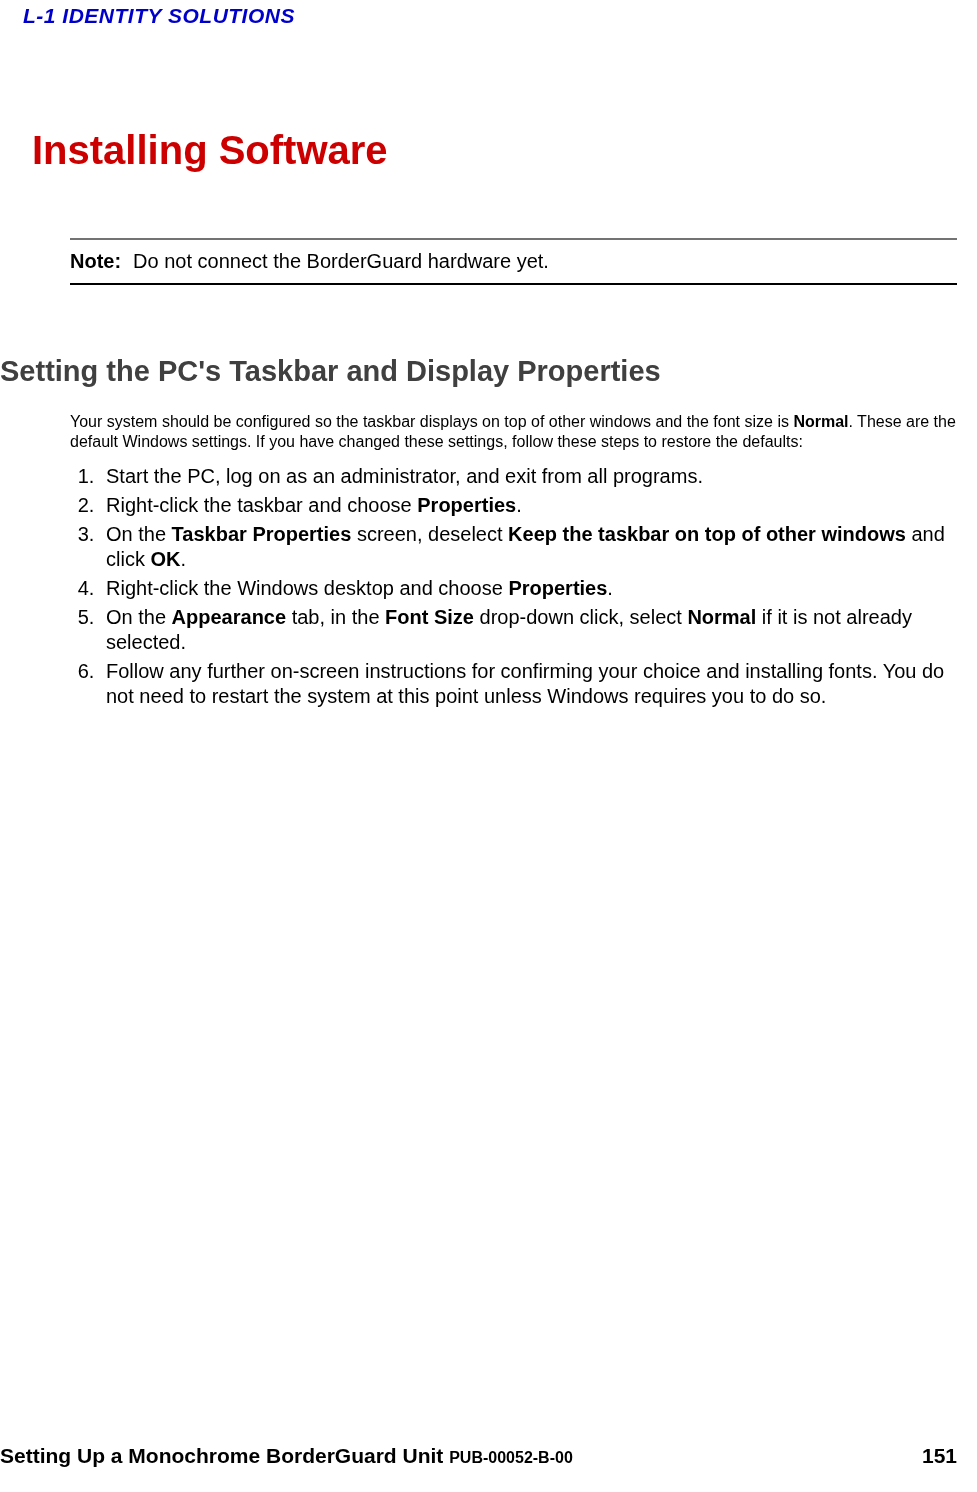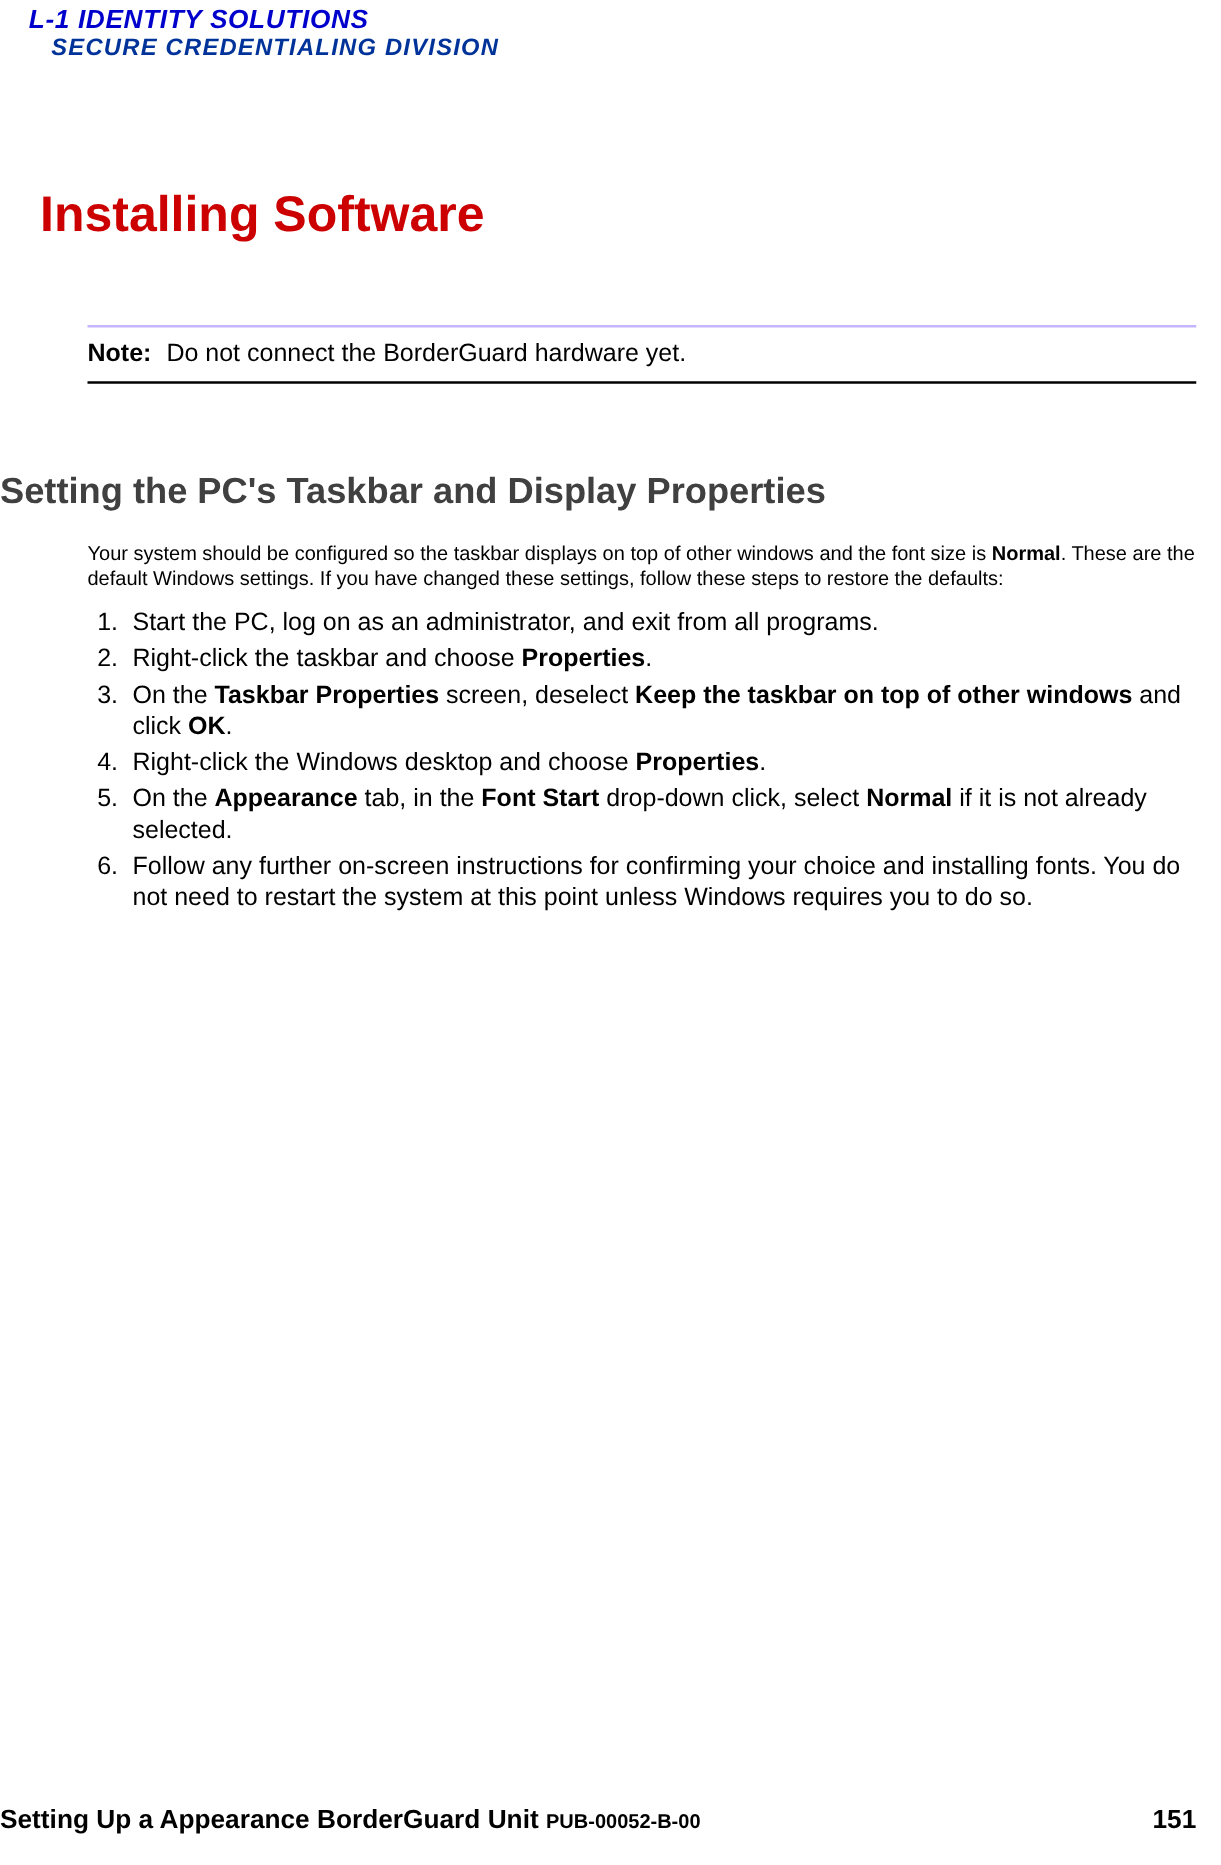--- a/index.html
+++ b/index.html
@@ -34,21 +34,21 @@
     }
     .main-title {
       color: #cc0000;
       font-size: 40px;
       font-weight: bold;
       margin-top: 100px;
       margin-left: 32px;
     }
     .note-box {
       margin: 65px 20px 0 70px;
-      border-top: 2px solid #c4b5fd;
+      border-top: 2px solid #737373;
       border-bottom: 2px solid #000;
       padding: 10px 0;
     }
     .note-label {
       font-weight: bold;
       font-size: 20px;
       display: inline-block;
       margin-right: 12px;
     }
     .note-text {
@@ -99,42 +99,41 @@
     .footer-page {
       font-weight: bold;
       font-size: 21px;
     }
   </style>
 </head>
 <body>
 
 <div class="header">
   <div class="logo-line1">L-1 IDENTITY SOLUTIONS</div>
-  <div class="logo-line2">SECURE CREDENTIALING DIVISION</div>
 </div>
 
 <h1 class="main-title">Installing Software</h1>
 
 <div class="note-box">
   <span class="note-label">Note:</span><span class="note-text">Do not connect the BorderGuard hardware yet.</span>
 </div>
 
 <h2 class="section-title">Setting the PC's Taskbar and Display Properties</h2>
 
 <p class="intro-para">
   <span>Your system should be configured so the taskbar displays on top of other windows and the font size is </span><b>Normal</b><span>. These are the default Windows settings. If you have changed these settings, follow these steps to restore the defaults:</span>
 </p>
 
 <ol class="steps">
   <li><span>Start the PC, log on as an administrator, and exit from all programs.</span></li>
   <li><span>Right-click the taskbar and choose </span><b>Properties</b><span>.</span></li>
   <li><span>On the </span><b>Taskbar Properties</b><span> screen, deselect </span><b>Keep the taskbar on top of other windows</b><span> and click </span><b>OK</b><span>.</span></li>
   <li><span>Right-click the Windows desktop and choose </span><b>Properties</b><span>.</span></li>
-  <li><span>On the </span><b>Appearance</b><span> tab, in the </span><b>Font Start</b><span> drop-down click, select </span><b>Normal</b><span> if it is not already selected.</span></li>
+  <li><span>On the </span><b>Appearance</b><span> tab, in the </span><b>Font Size</b><span> drop-down click, select </span><b>Normal</b><span> if it is not already selected.</span></li>
   <li><span>Follow any further on-screen instructions for confirming your choice and installing fonts. You do not need to restart the system at this point unless Windows requires you to do so.</span></li>
 </ol>
 
 <div class="footer">
   <div>
-    <span class="footer-left">Setting Up a Appearance BorderGuard Unit </span><span class="footer-pub">PUB-00052-B-00</span>
+    <span class="footer-left">Setting Up a Monochrome BorderGuard Unit </span><span class="footer-pub">PUB-00052-B-00</span>
   </div>
   <div class="footer-page">151</div>
 </div>
 
 </body></html>

